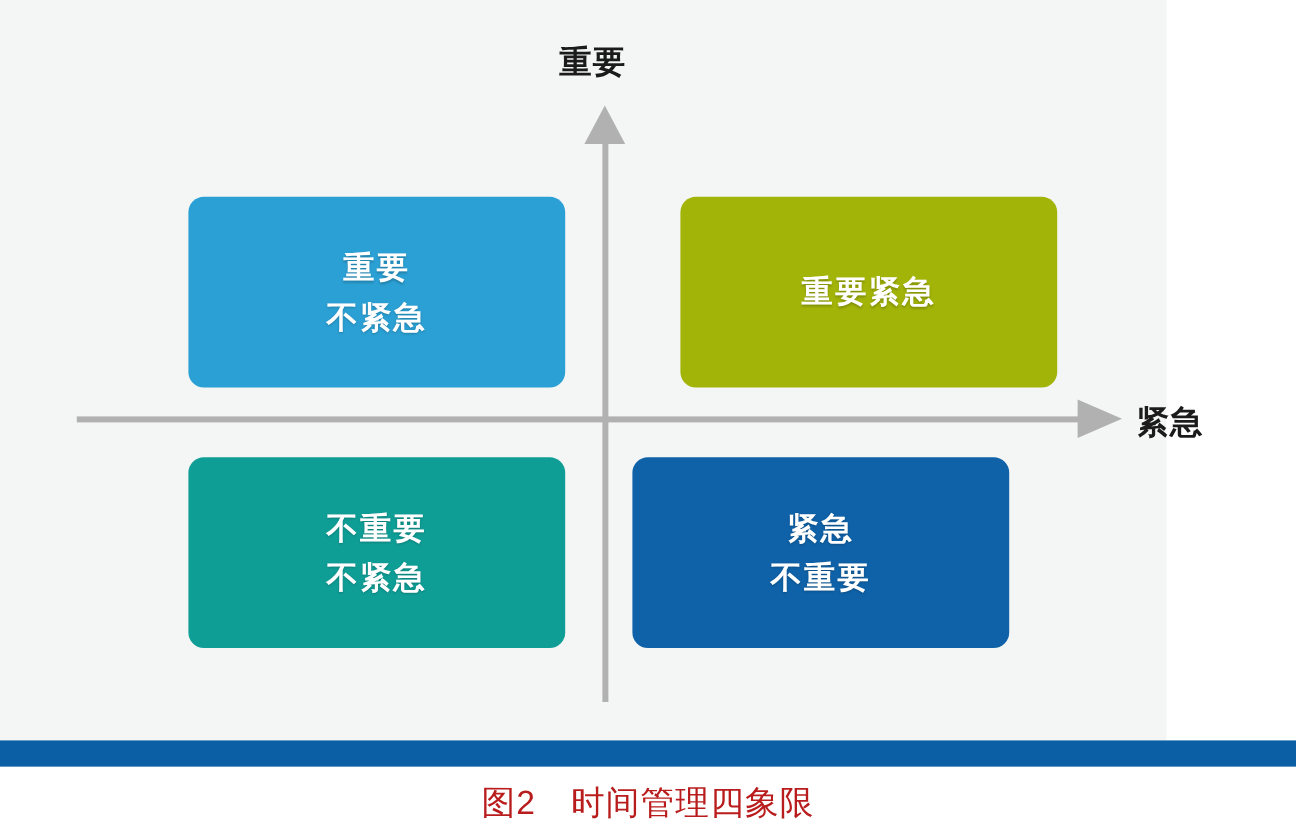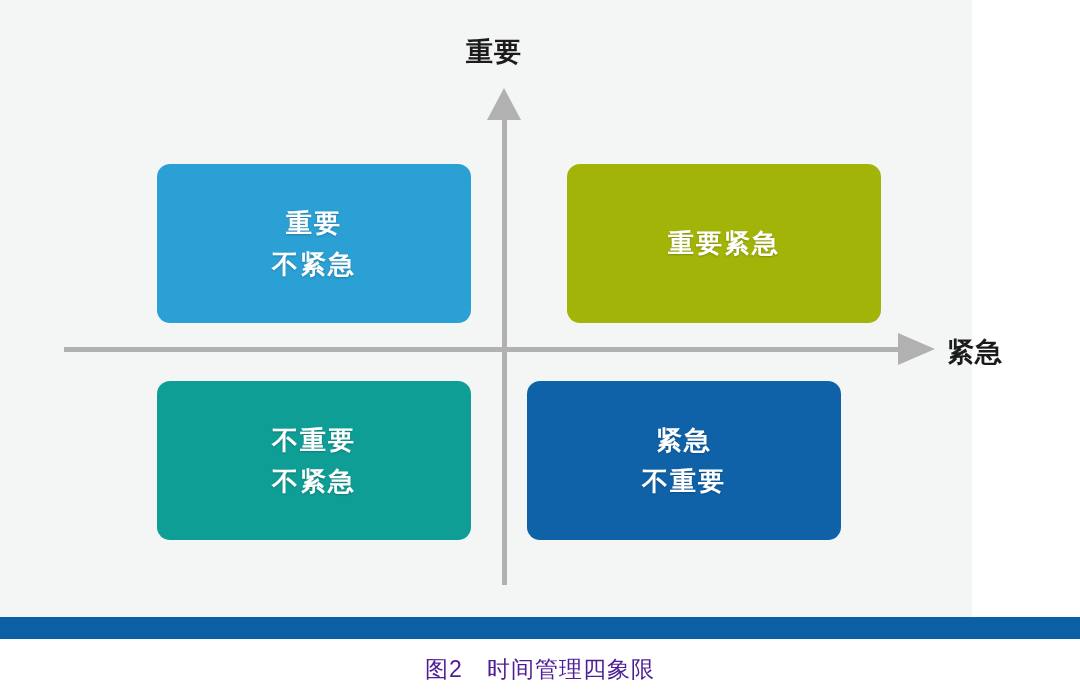--- a/index.html
+++ b/index.html
@@ -169,22 +169,22 @@
     left: 0;
     top: 639px;
     width: 1080px;
     height: 60px;
     background: #ffffff;
     display: flex;
     align-items: center;
     justify-content: center;
   }
   .caption-text {
-    font-size: 23px;
-    color: #4c1d95;
+    font-size: 28px;
+    color: #b91c1c;
     letter-spacing: 1px;
     white-space: pre;
   }
 </style>
 </head>
 <body>
 
 <div id="figure-root">
 
   <div class="diagram-canvas">

